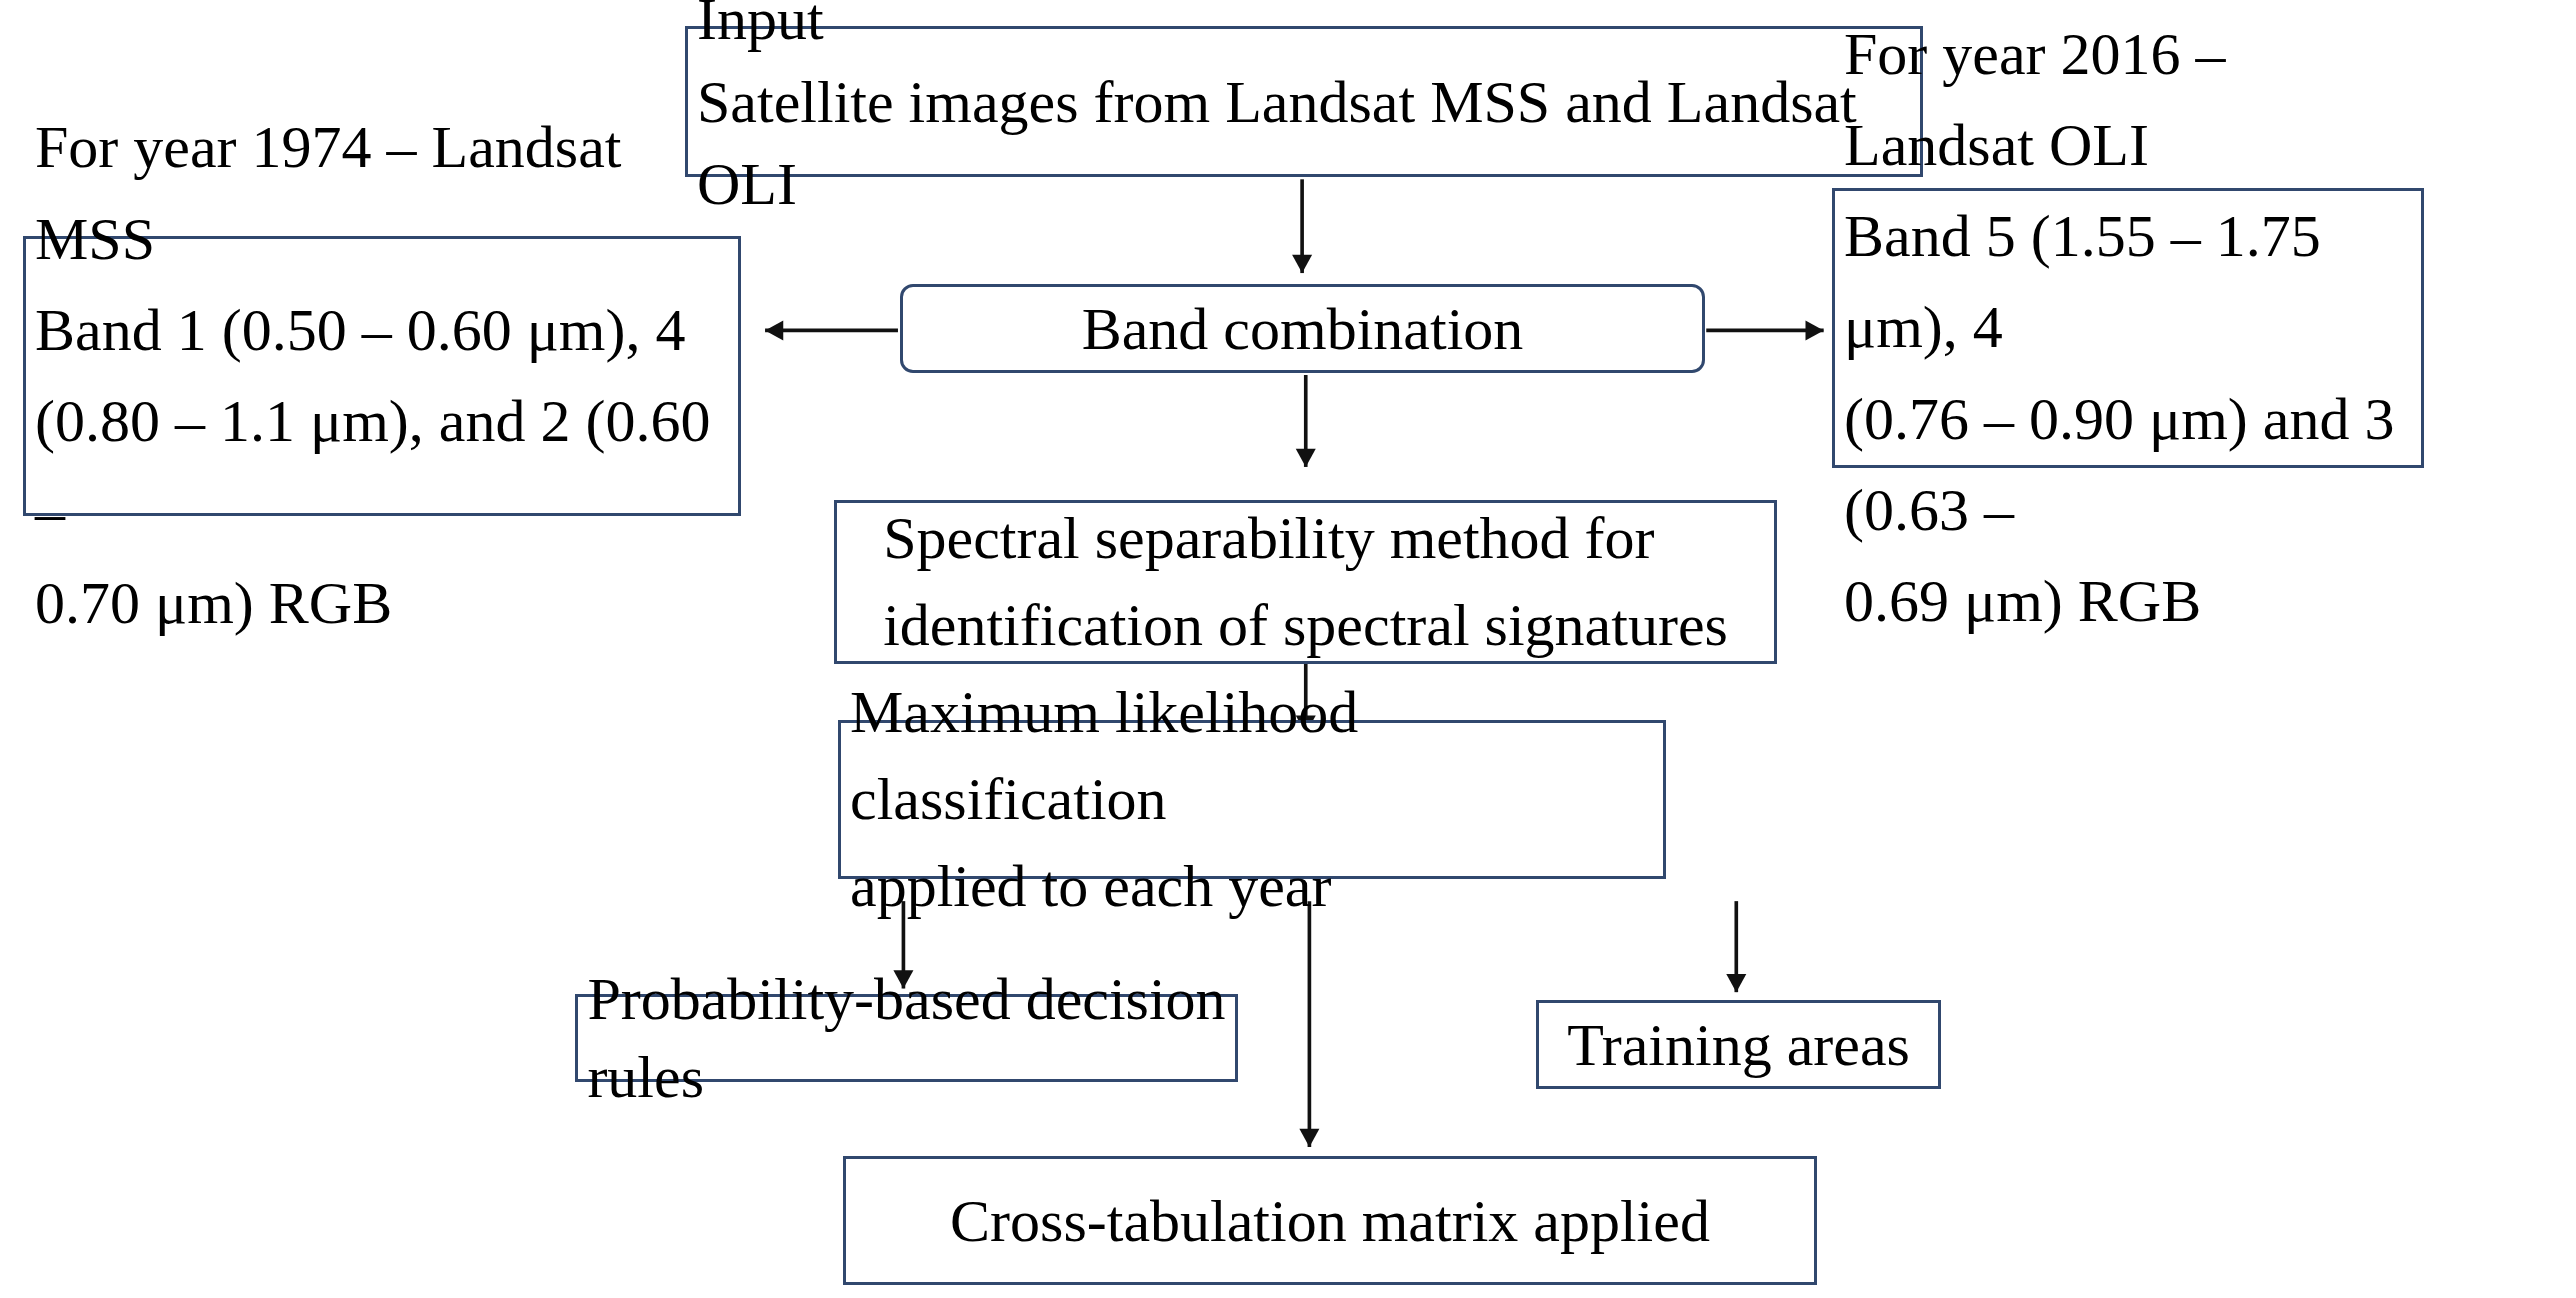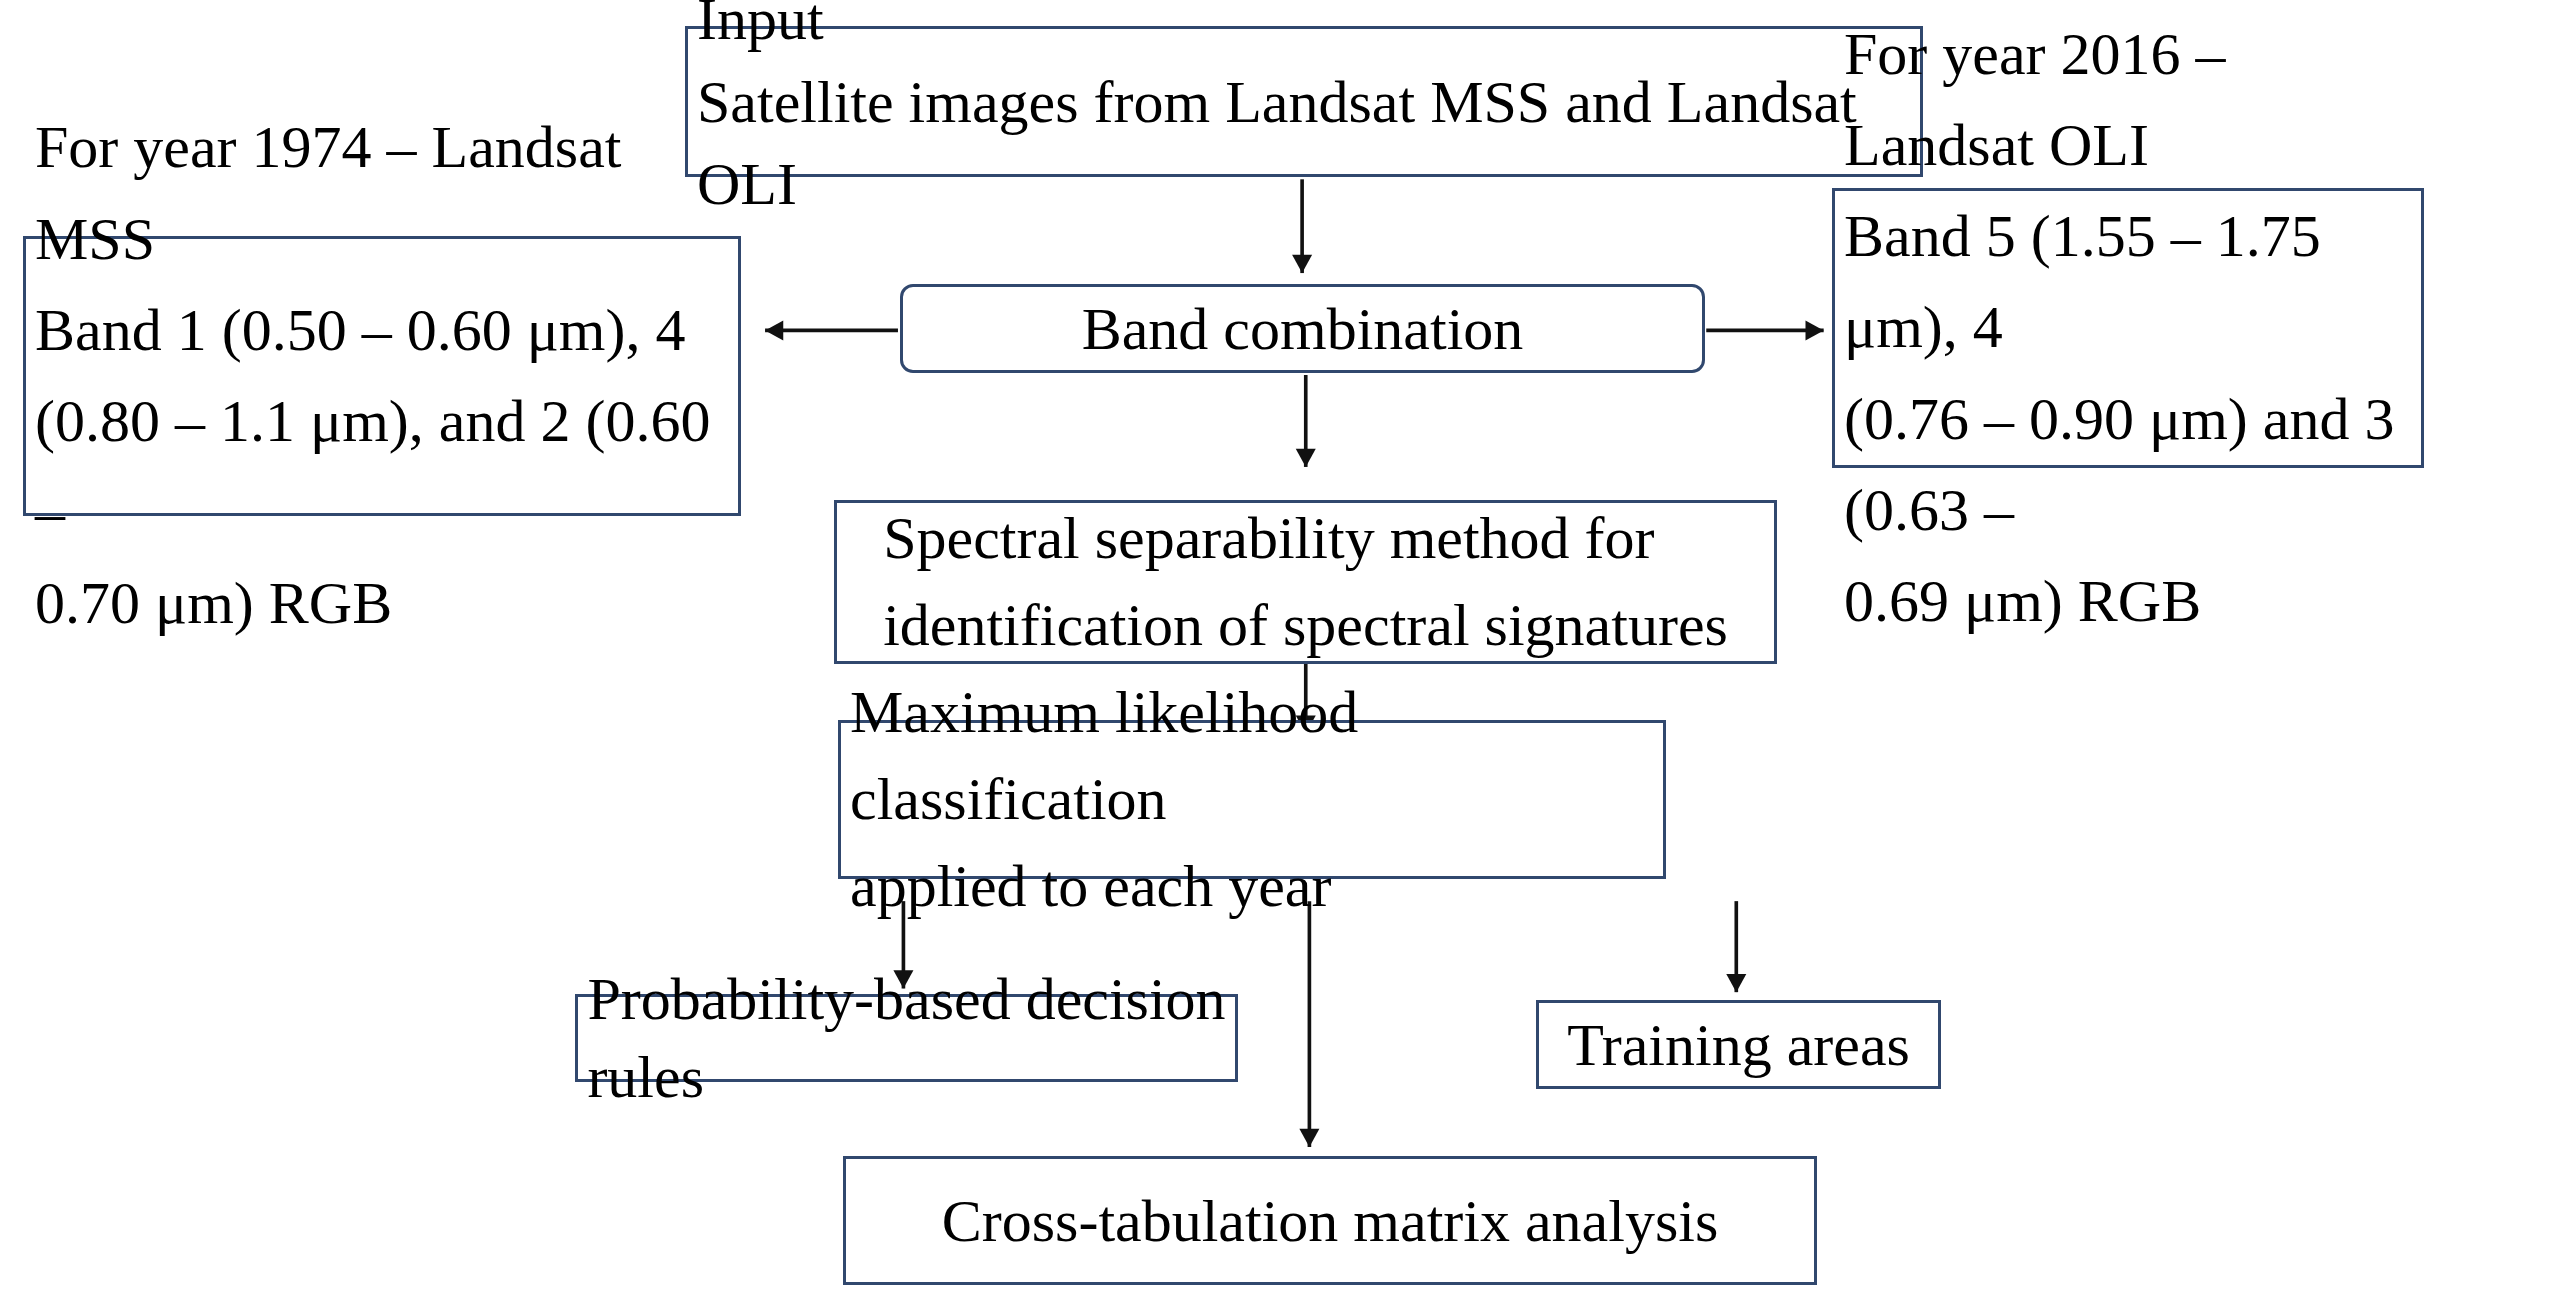--- a/index.html
+++ b/index.html
@@ -83,16 +83,16 @@
 identification of spectral signatures</div>
 
   <div class="node" id="node-max-likelihood">Maximum likelihood classification
 applied to each year</div>
 
   <div class="node" id="node-probability">Probability-based decision
 rules</div>
 
   <div class="node" id="node-training">Training areas</div>
 
-  <div class="node" id="node-cross-tab">Cross-tabulation matrix analysis</div>
+  <div class="node" id="node-cross-tab">Cross-tabulation matrix applied</div>
 
 </div>
 
 
 </body></html>

